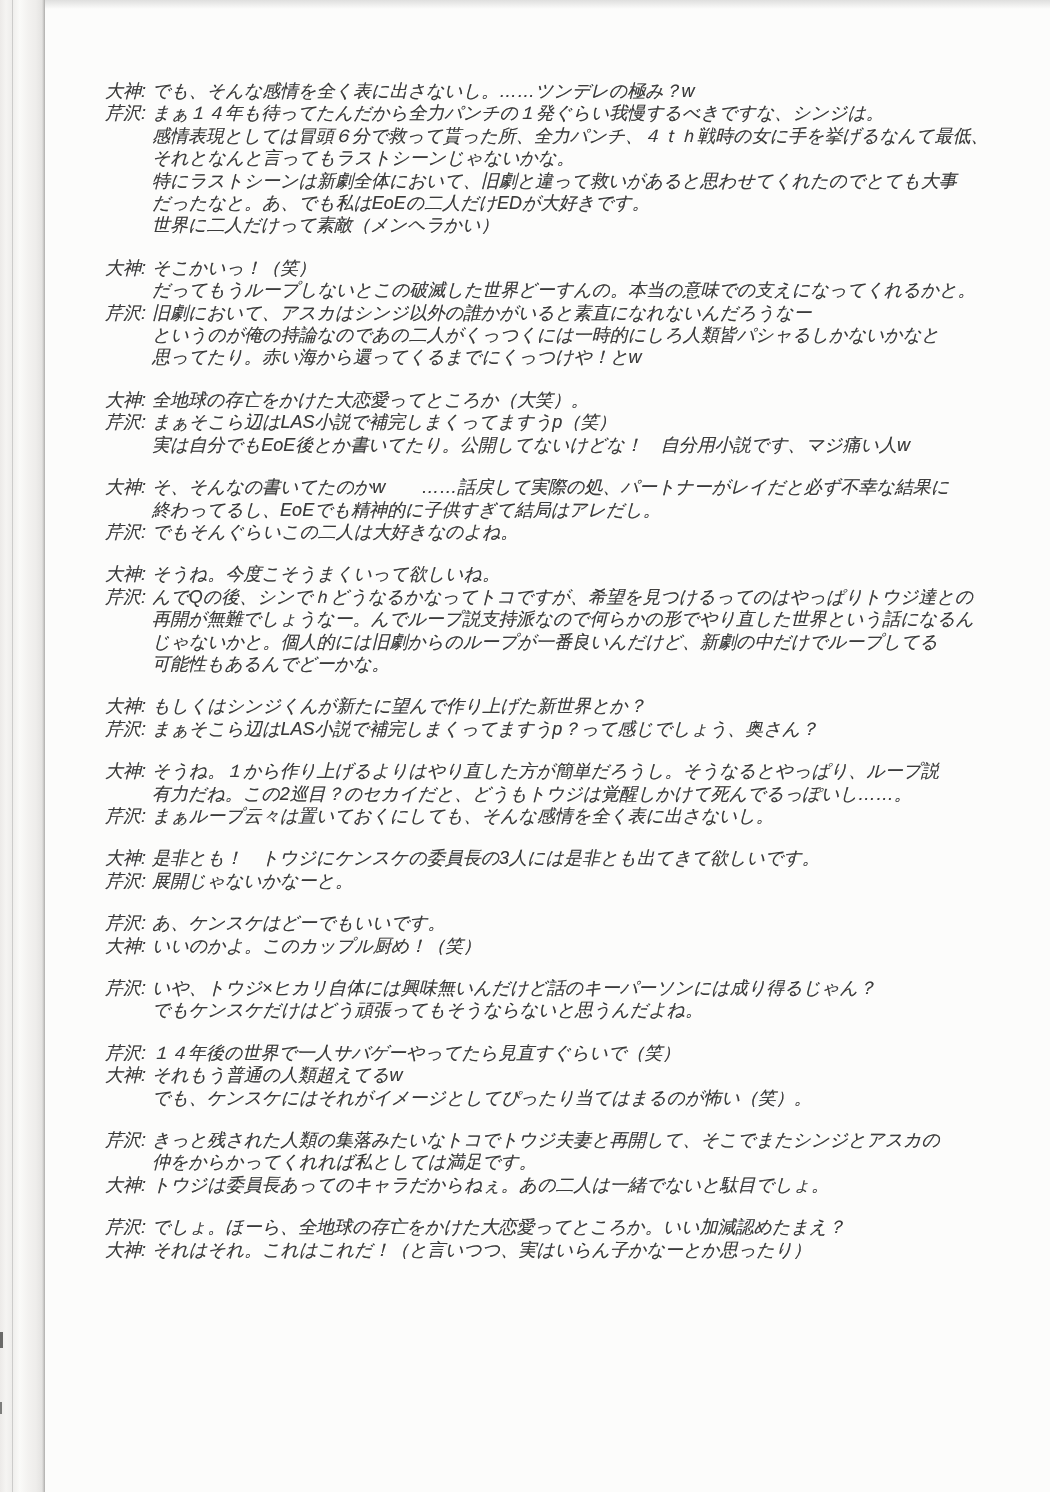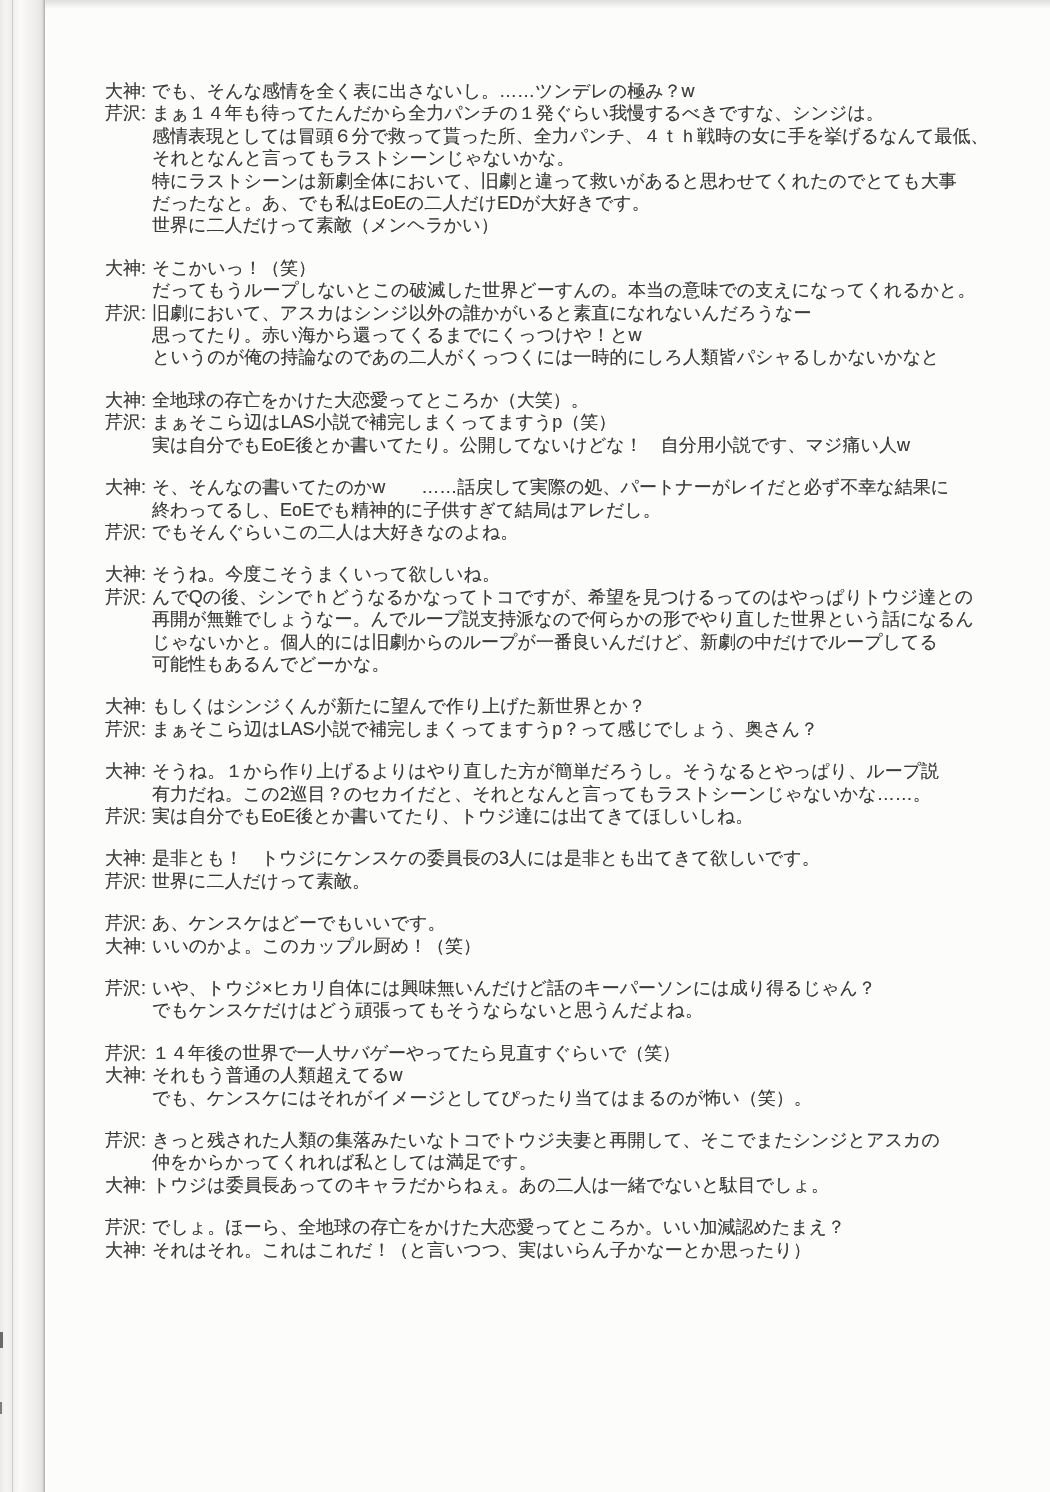--- a/index.html
+++ b/index.html
@@ -42,21 +42,21 @@
   }
   .dialogue {
     position: absolute; left: 105px; top: 80px;
     width: 910px;
     font-size: 18px;
     line-height: 22.4px;
     color: #3c3c3c;
     text-shadow: 0 0 0.5px rgba(70,70,70,0.55);
   }
   .group { margin: 0 0 20px 0; }
-  .line { position: relative; padding-left: 47px; white-space: pre-wrap; }
+  .line { position: relative; padding-left: 47px; white-space: pre-wrap; font-style: italic; }
   .spk { position: absolute; left: 0; top: 0; }
 </style>
 </head>
 <body>
 
 <div class="scan-page">
   <div class="scan-top-shade"></div>
   <div class="scan-edge">
     <div class="scan-edge-line"></div>
   </div>
@@ -69,22 +69,22 @@
         <div class="line"><span>感情表現としては冒頭６分で救って貰った所、全力パンチ、４ｔｈ戦時の女に手を挙げるなんて最低、</span></div>
         <div class="line"><span>それとなんと言ってもラストシーンじゃないかな。</span></div>
         <div class="line"><span>特にラストシーンは新劇全体において、旧劇と違って救いがあると思わせてくれたのでとても大事</span></div>
         <div class="line"><span>だったなと。あ、でも私はEoEの二人だけEDが大好きです。</span></div>
         <div class="line"><span>世界に二人だけって素敵（メンヘラかい）</span></div>
       </div>
       <div class="group">
         <div class="line"><span class="spk">大神:</span><span>そこかいっ！（笑）</span></div>
         <div class="line"><span>だってもうループしないとこの破滅した世界どーすんの。本当の意味での支えになってくれるかと。</span></div>
         <div class="line"><span class="spk">芹沢:</span><span>旧劇において、アスカはシンジ以外の誰かがいると素直になれないんだろうなー</span></div>
+        <div class="line"><span>というのが俺の持論なのであの二人がくっつくには一時的にしろ人類皆パシャるしかないかなと</span></div>
         <div class="line"><span>思ってたり。赤い海から還ってくるまでにくっつけや！とw</span></div>
-        <div class="line"><span>というのが俺の持論なのであの二人がくっつくには一時的にしろ人類皆パシャるしかないかなと</span></div>
       </div>
       <div class="group">
         <div class="line"><span class="spk">大神:</span><span>全地球の存亡をかけた大恋愛ってところか（大笑）。</span></div>
         <div class="line"><span class="spk">芹沢:</span><span>まぁそこら辺はLAS小説で補完しまくってますうp（笑）</span></div>
         <div class="line"><span>実は自分でもEoE後とか書いてたり。公開してないけどな！　自分用小説です、マジ痛い人w</span></div>
       </div>
       <div class="group">
         <div class="line"><span class="spk">大神:</span><span>そ、そんなの書いてたのかw　　……話戻して実際の処、パートナーがレイだと必ず不幸な結果に</span></div>
         <div class="line"><span>終わってるし、EoEでも精神的に子供すぎて結局はアレだし。</span></div>
         <div class="line"><span class="spk">芹沢:</span><span>でもそんぐらいこの二人は大好きなのよね。</span></div>
@@ -95,27 +95,27 @@
         <div class="line"><span>再開が無難でしょうなー。んでループ説支持派なので何らかの形でやり直した世界という話になるん</span></div>
         <div class="line"><span>じゃないかと。個人的には旧劇からのループが一番良いんだけど、新劇の中だけでループしてる</span></div>
         <div class="line"><span>可能性もあるんでどーかな。</span></div>
       </div>
       <div class="group">
         <div class="line"><span class="spk">大神:</span><span>もしくはシンジくんが新たに望んで作り上げた新世界とか？</span></div>
         <div class="line"><span class="spk">芹沢:</span><span>まぁそこら辺はLAS小説で補完しまくってますうp？って感じでしょう、奥さん？</span></div>
       </div>
       <div class="group">
         <div class="line"><span class="spk">大神:</span><span>そうね。１から作り上げるよりはやり直した方が簡単だろうし。そうなるとやっぱり、ループ説</span></div>
-        <div class="line"><span>有力だね。この2巡目？のセカイだと、それとなんと言ってもラストシーンじゃないかな……。</span></div>
-        <div class="line"><span class="spk">芹沢:</span><span>実は自分でもEoE後とか書いてたり、トウジ達には出てきてほしいしね。</span></div>
+        <div class="line"><span>有力だね。この2巡目？のセカイだと、どうもトウジは覚醒しかけて死んでるっぽいし……。</span></div>
+        <div class="line"><span class="spk">芹沢:</span><span>まぁループ云々は置いておくにしても、そんな感情を全く表に出さないし。</span></div>
       </div>
       <div class="group">
         <div class="line"><span class="spk">大神:</span><span>是非とも！　トウジにケンスケの委員長の3人には是非とも出てきて欲しいです。</span></div>
         <div class="line"><span class="spk">芹沢:</span></div>
-        <div class="line"><span>世界に二人だけって素敵。</span></div>
+        <div class="line"><span>展開じゃないかなーと。</span></div>
       </div>
       <div class="group">
         <div class="line"><span class="spk">芹沢:</span><span>あ、ケンスケはどーでもいいです。</span></div>
         <div class="line"><span class="spk">大神:</span><span>いいのかよ。このカップル厨め！（笑）</span></div>
       </div>
       <div class="group">
         <div class="line"><span class="spk">芹沢:</span><span>いや、トウジ×ヒカリ自体には興味無いんだけど話のキーパーソンには成り得るじゃん？</span></div>
         <div class="line"><span>でもケンスケだけはどう頑張ってもそうならないと思うんだよね。</span></div>
       </div>
       <div class="group">

